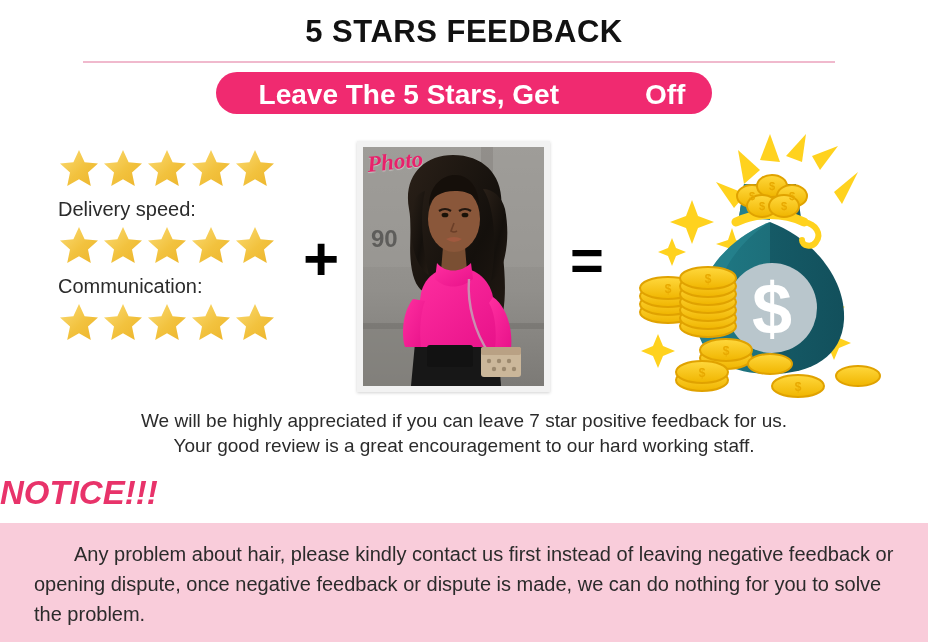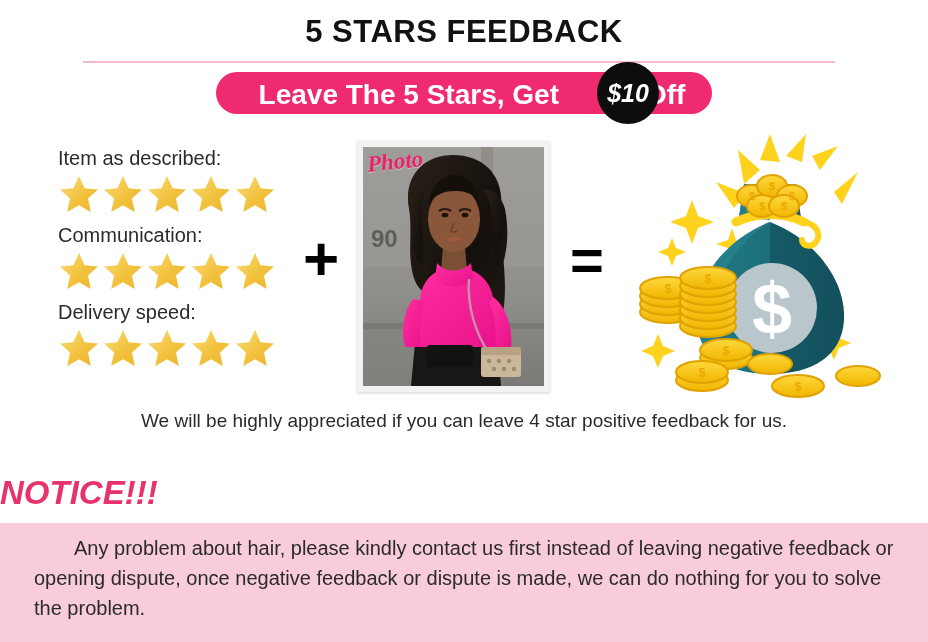--- a/index.html
+++ b/index.html
@@ -196,47 +196,45 @@
     position: absolute;
     left: 0;
     top: 523px;
     width: 928px;
     height: 119px;
     background: #f9ccda;
   }
   #footer-text {
     position: absolute;
     left: 34px;
-    top: 10px;
+    top: 16px;
     width: 862px;
     font-size: 20px;
     line-height: 30px;
     color: #2b2b2b;
     text-indent: 40px;
     font-family: "Liberation Sans", sans-serif;
   }
 </style>
 </head>
 <body>
 
 <div id="page">
 
   <div id="title">5 STARS FEEDBACK</div>
   <div id="divider"></div>
 
   <div id="promo-pill"></div>
   <div id="promo-text">
     <span class="promo-seg" id="promo-pre">Leave The 5 Stars, Get</span><span class="promo-seg" id="promo-post">Off</span>
   </div>
-  <div id="promo-badge">$10</div>
 
   <div id="ratings">
 
     <div class="rating-row">
-      <div class="rating-label">Item as described:</div>
       <div class="stars">
         <svg width="42" height="40" viewBox="0 0 42 40">
             <defs>
               <linearGradient id="sg1" x1="0" y1="0" x2="1" y2="1">
                 <stop offset="0%" stop-color="#fbdc77"></stop>
                 <stop offset="55%" stop-color="#f2c23e"></stop>
                 <stop offset="100%" stop-color="#edb52c"></stop>
               </linearGradient>
             </defs>
             <polygon points="21,3 26.6,15.2 40,16.6 30,25.6 32.8,39 21,32.2 9.2,39 12,25.6 2,16.6 15.4,15.2" fill="url(#sg1)"></polygon>
@@ -246,38 +244,38 @@
             <polygon points="21,3 26.6,15.2 40,16.6 30,25.6 32.8,39 21,32.2 9.2,39 12,25.6 2,16.6 15.4,15.2" fill="url(#sg1)"></polygon>
           </svg><svg width="42" height="40" viewBox="0 0 42 40">
             <polygon points="21,3 26.6,15.2 40,16.6 30,25.6 32.8,39 21,32.2 9.2,39 12,25.6 2,16.6 15.4,15.2" fill="url(#sg1)"></polygon>
           </svg><svg width="42" height="40" viewBox="0 0 42 40">
             <polygon points="21,3 26.6,15.2 40,16.6 30,25.6 32.8,39 21,32.2 9.2,39 12,25.6 2,16.6 15.4,15.2" fill="url(#sg1)"></polygon>
           </svg>
       </div>
     </div>
 
     <div class="rating-row">
-      <div class="rating-label">Communication:</div>
+      <div class="rating-label">Delivery speed:</div>
       <div class="stars">
         <svg width="42" height="40" viewBox="0 0 42 40">
             <polygon points="21,3 26.6,15.2 40,16.6 30,25.6 32.8,39 21,32.2 9.2,39 12,25.6 2,16.6 15.4,15.2" fill="url(#sg1)"></polygon>
           </svg><svg width="42" height="40" viewBox="0 0 42 40">
             <polygon points="21,3 26.6,15.2 40,16.6 30,25.6 32.8,39 21,32.2 9.2,39 12,25.6 2,16.6 15.4,15.2" fill="url(#sg1)"></polygon>
           </svg><svg width="42" height="40" viewBox="0 0 42 40">
             <polygon points="21,3 26.6,15.2 40,16.6 30,25.6 32.8,39 21,32.2 9.2,39 12,25.6 2,16.6 15.4,15.2" fill="url(#sg1)"></polygon>
           </svg><svg width="42" height="40" viewBox="0 0 42 40">
             <polygon points="21,3 26.6,15.2 40,16.6 30,25.6 32.8,39 21,32.2 9.2,39 12,25.6 2,16.6 15.4,15.2" fill="url(#sg1)"></polygon>
           </svg><svg width="42" height="40" viewBox="0 0 42 40">
             <polygon points="21,3 26.6,15.2 40,16.6 30,25.6 32.8,39 21,32.2 9.2,39 12,25.6 2,16.6 15.4,15.2" fill="url(#sg1)"></polygon>
           </svg>
       </div>
     </div>
 
     <div class="rating-row">
-      <div class="rating-label">Delivery speed:</div>
+      <div class="rating-label">Communication:</div>
       <div class="stars">
         <svg width="42" height="40" viewBox="0 0 42 40">
             <polygon points="21,3 26.6,15.2 40,16.6 30,25.6 32.8,39 21,32.2 9.2,39 12,25.6 2,16.6 15.4,15.2" fill="url(#sg1)"></polygon>
           </svg><svg width="42" height="40" viewBox="0 0 42 40">
             <polygon points="21,3 26.6,15.2 40,16.6 30,25.6 32.8,39 21,32.2 9.2,39 12,25.6 2,16.6 15.4,15.2" fill="url(#sg1)"></polygon>
           </svg><svg width="42" height="40" viewBox="0 0 42 40">
             <polygon points="21,3 26.6,15.2 40,16.6 30,25.6 32.8,39 21,32.2 9.2,39 12,25.6 2,16.6 15.4,15.2" fill="url(#sg1)"></polygon>
           </svg><svg width="42" height="40" viewBox="0 0 42 40">
             <polygon points="21,3 26.6,15.2 40,16.6 30,25.6 32.8,39 21,32.2 9.2,39 12,25.6 2,16.6 15.4,15.2" fill="url(#sg1)"></polygon>
           </svg><svg width="42" height="40" viewBox="0 0 42 40">
@@ -453,21 +451,22 @@
       <ellipse cx="82" cy="260" rx="26" ry="11" fill="url(#coing)" stroke="#e0a200" stroke-width="2"></ellipse>
       <text x="82" y="265" text-anchor="middle" font-family="Liberation Sans, sans-serif" font-size="12" font-weight="bold" fill="#e8a900">$</text>
       <ellipse cx="150" cy="252" rx="22" ry="10" fill="url(#coing)" stroke="#e0a200" stroke-width="2"></ellipse>
       <ellipse cx="178" cy="274" rx="26" ry="11" fill="url(#coing)" stroke="#e0a200" stroke-width="2"></ellipse>
       <text x="178" y="279" text-anchor="middle" font-family="Liberation Sans, sans-serif" font-size="12" font-weight="bold" fill="#e8a900">$</text>
       <ellipse cx="238" cy="264" rx="22" ry="10" fill="url(#coing)" stroke="#e0a200" stroke-width="2"></ellipse>
     </g>
   </svg>
 
   <div id="body-copy">
-    <div>We will be highly appreciated if you can leave 4 star positive feedback for us.</div>
+    <div>We will be highly appreciated if you can leave 7 star positive feedback for us.</div>
+    <div>Your good review is a great encouragement to our hard working staff.</div>
   </div>
 
   <div id="notice">NOTICE!!!</div>
 
   <div id="footer-band">
     <div id="footer-text">Any problem about hair, please kindly contact us first instead of leaving negative feedback or opening dispute, once negative feedback or dispute is made, we can do nothing for you to solve the problem.</div>
   </div>
 
 </div>
 

